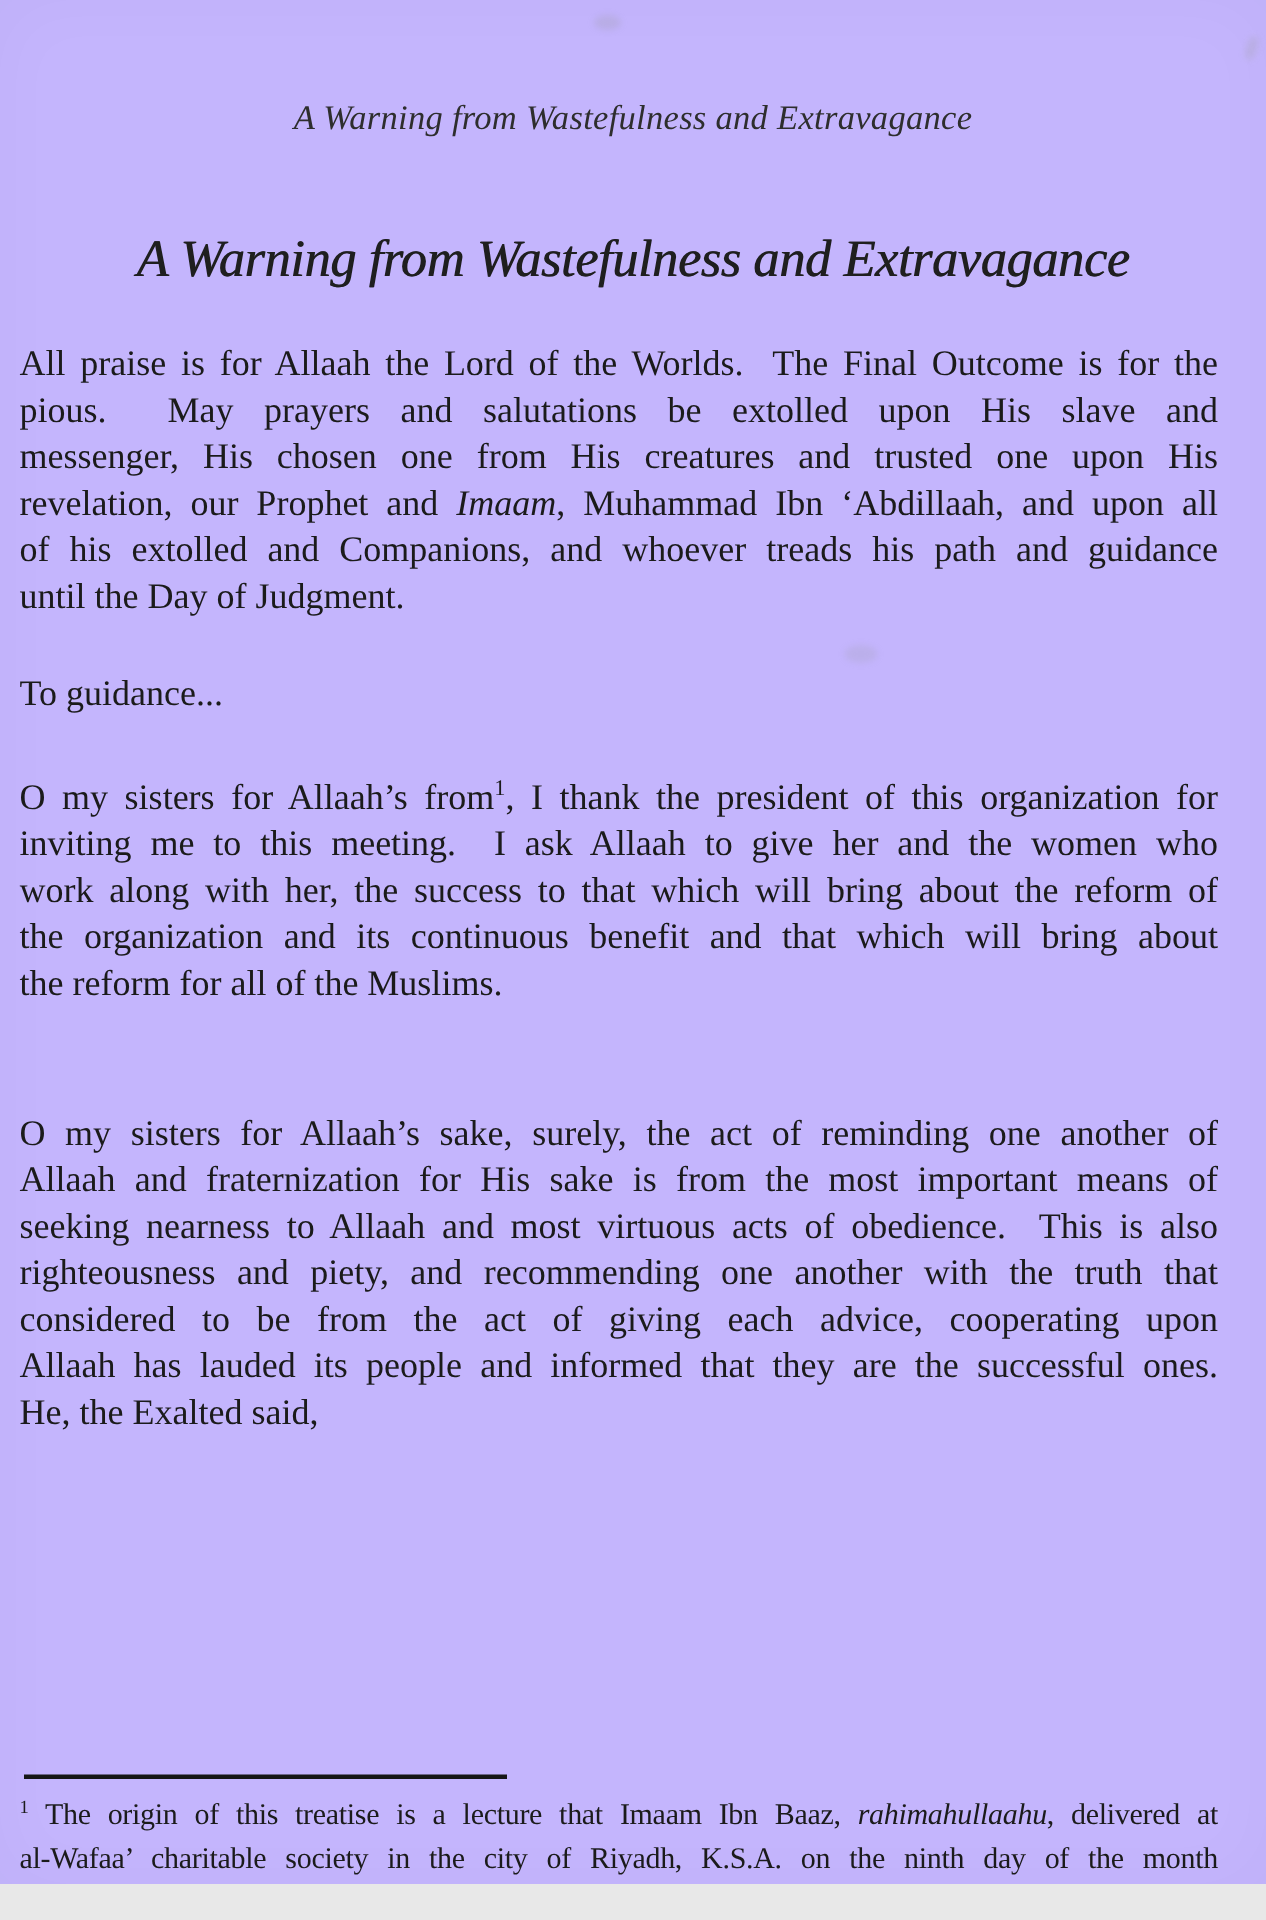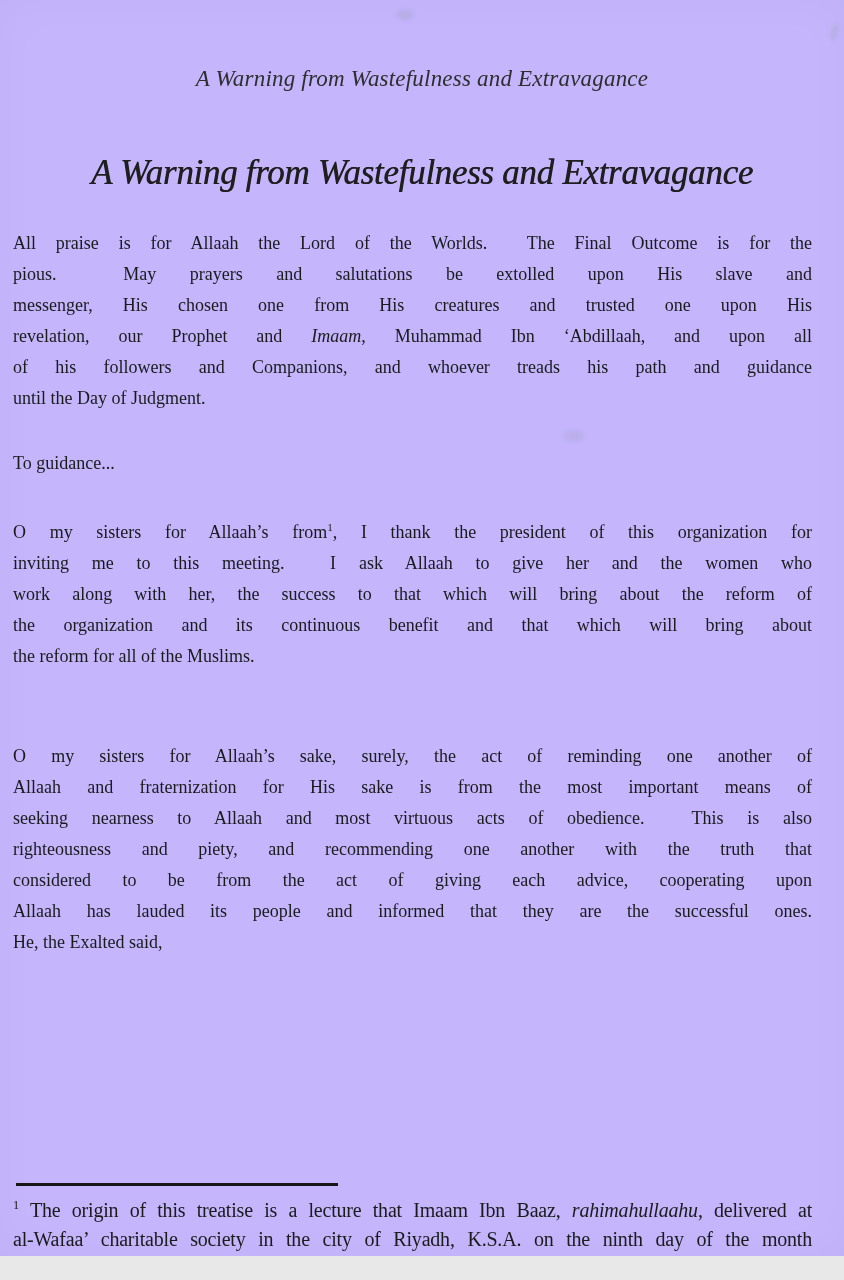--- a/index.html
+++ b/index.html
@@ -53,21 +53,21 @@
     font-size: 35px;
     letter-spacing: -0.3px;
     color: #1f1f1f;
     text-shadow: 0.5px 0 0 currentColor;
   }
 
   .para {
     position: absolute;
     left: 13px;
     width: 799px;
-    font-size: 18px;
+    font-size: 24px;
     line-height: 31px;
   }
   .p1   { top: 228px; }
   .pproc{ top: 448px; }
   .p2   { top: 517px; }
   .p3   { top: 704px; margin-top: 37px; }
 
   .tline {
     display: block;
     height: 31px;
@@ -119,21 +119,21 @@
 
   <div class="running-header">A Warning from Wastefulness and Extravagance</div>
 
   <h1 class="main-title">A Warning from Wastefulness and Extravagance</h1>
 
   <div class="para p1">
       <div class="tline"><span>All praise is for Allaah the Lord of the Worlds.&nbsp; The Final Outcome is for the</span></div>
       <div class="tline"><span>pious.&nbsp; May prayers and salutations be extolled upon His slave and</span></div>
       <div class="tline"><span>messenger, His chosen one from His creatures and trusted one upon His</span></div>
       <div class="tline"><span>revelation, our Prophet and </span><span class="it">Imaam</span><span>, Muhammad Ibn ‘Abdillaah, and upon all</span></div>
-      <div class="tline"><span>of his followers and Companions, and whoever treads his path and guidance</span></div>
+      <div class="tline"><span>of his extolled and Companions, and whoever treads his path and guidance</span></div>
       <div class="tline tlast"><span>until the Day of Judgment.</span></div>
     </div>
 
   <div class="para pproc">
       <div class="tline tlast"><span>To guidance...</span></div>
     </div>
 
   <div class="para p2">
       <div class="tline"><span>O my sisters for Allaah’s from</span><sup class="fnref">1</sup><span>, I thank the president of this organization for</span></div>
       <div class="tline"><span>inviting me to this meeting.&nbsp; I ask Allaah to give her and the women who</span></div>

